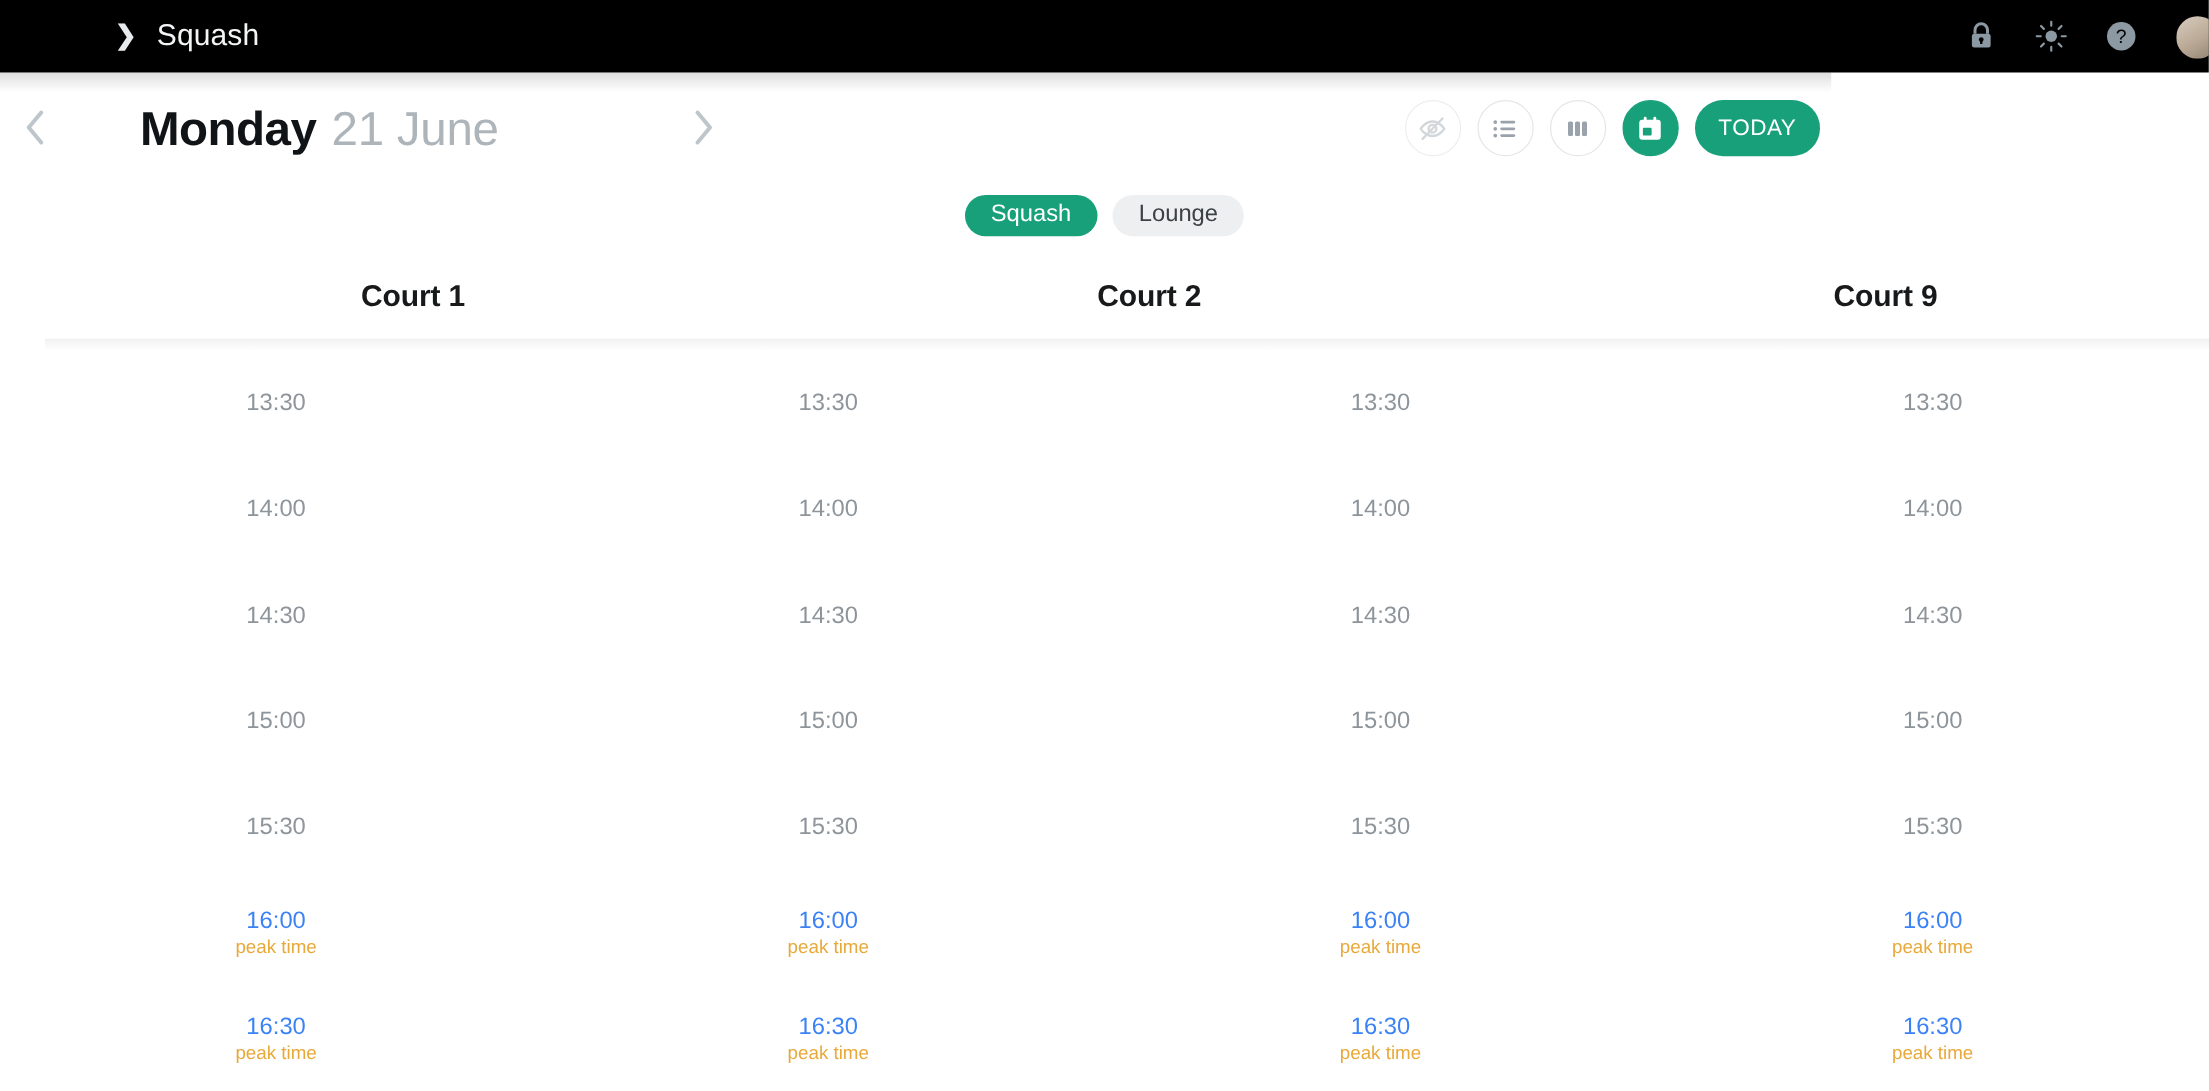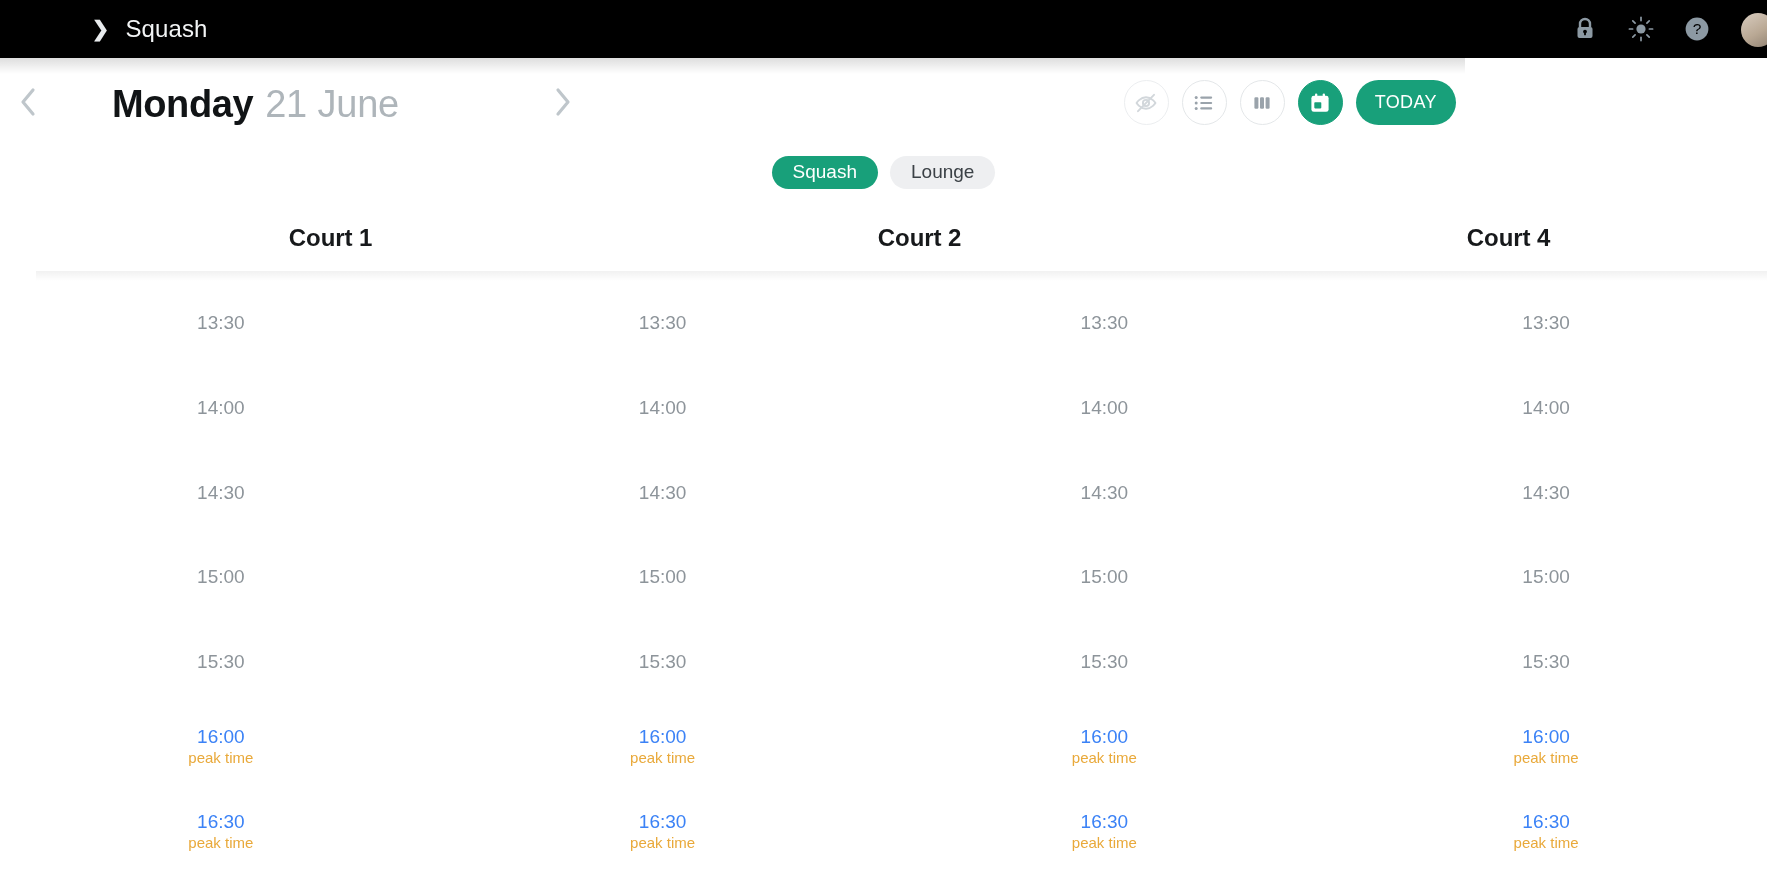--- a/index.html
+++ b/index.html
@@ -375,21 +375,21 @@
 </div>
 
 <div class="courthead">
   <div class="court-col-head">
     <span>Court 1</span>
   </div>
   <div class="court-col-head">
     <span>Court 2</span>
   </div>
   <div class="court-col-head">
-    <span>Court 4</span>
+    <span>Court 9</span>
   </div>
 </div>
 
 <div class="grid">
   <div class="court-col">
       <div class="slot">
         <div class="slot-time">13:30</div>
       </div>
       <div class="slot">
         <div class="slot-time">14:00</div>

